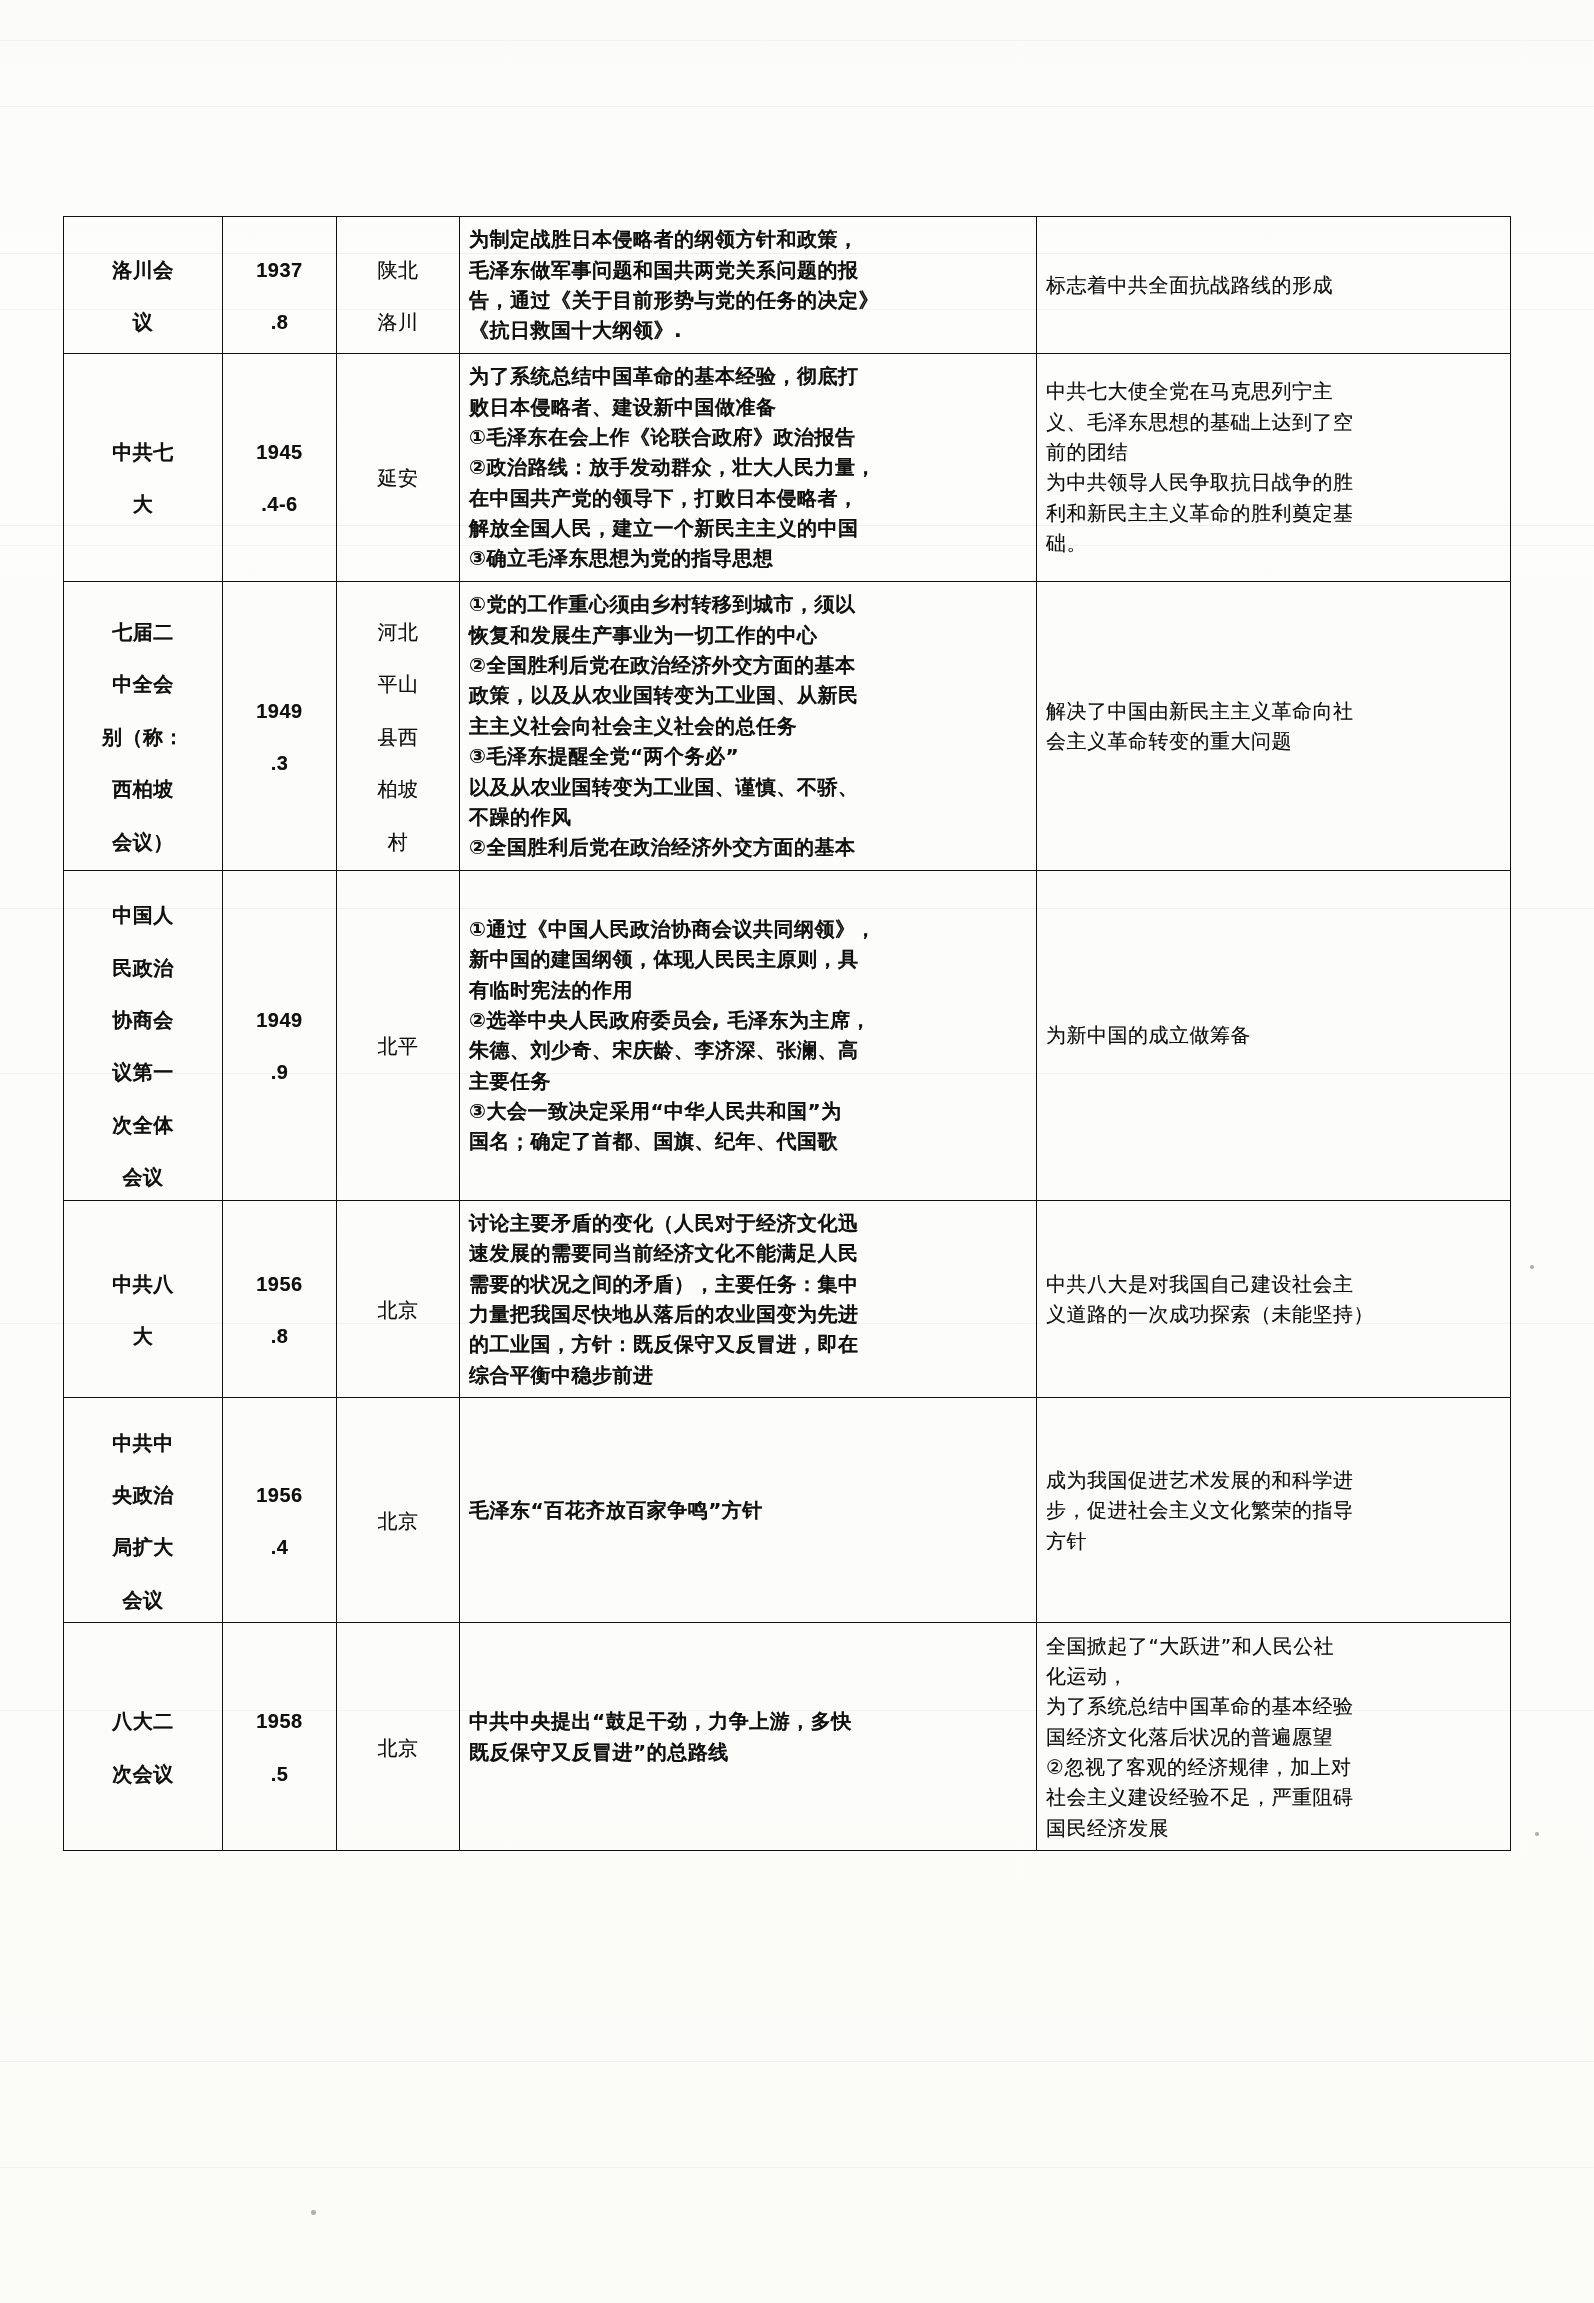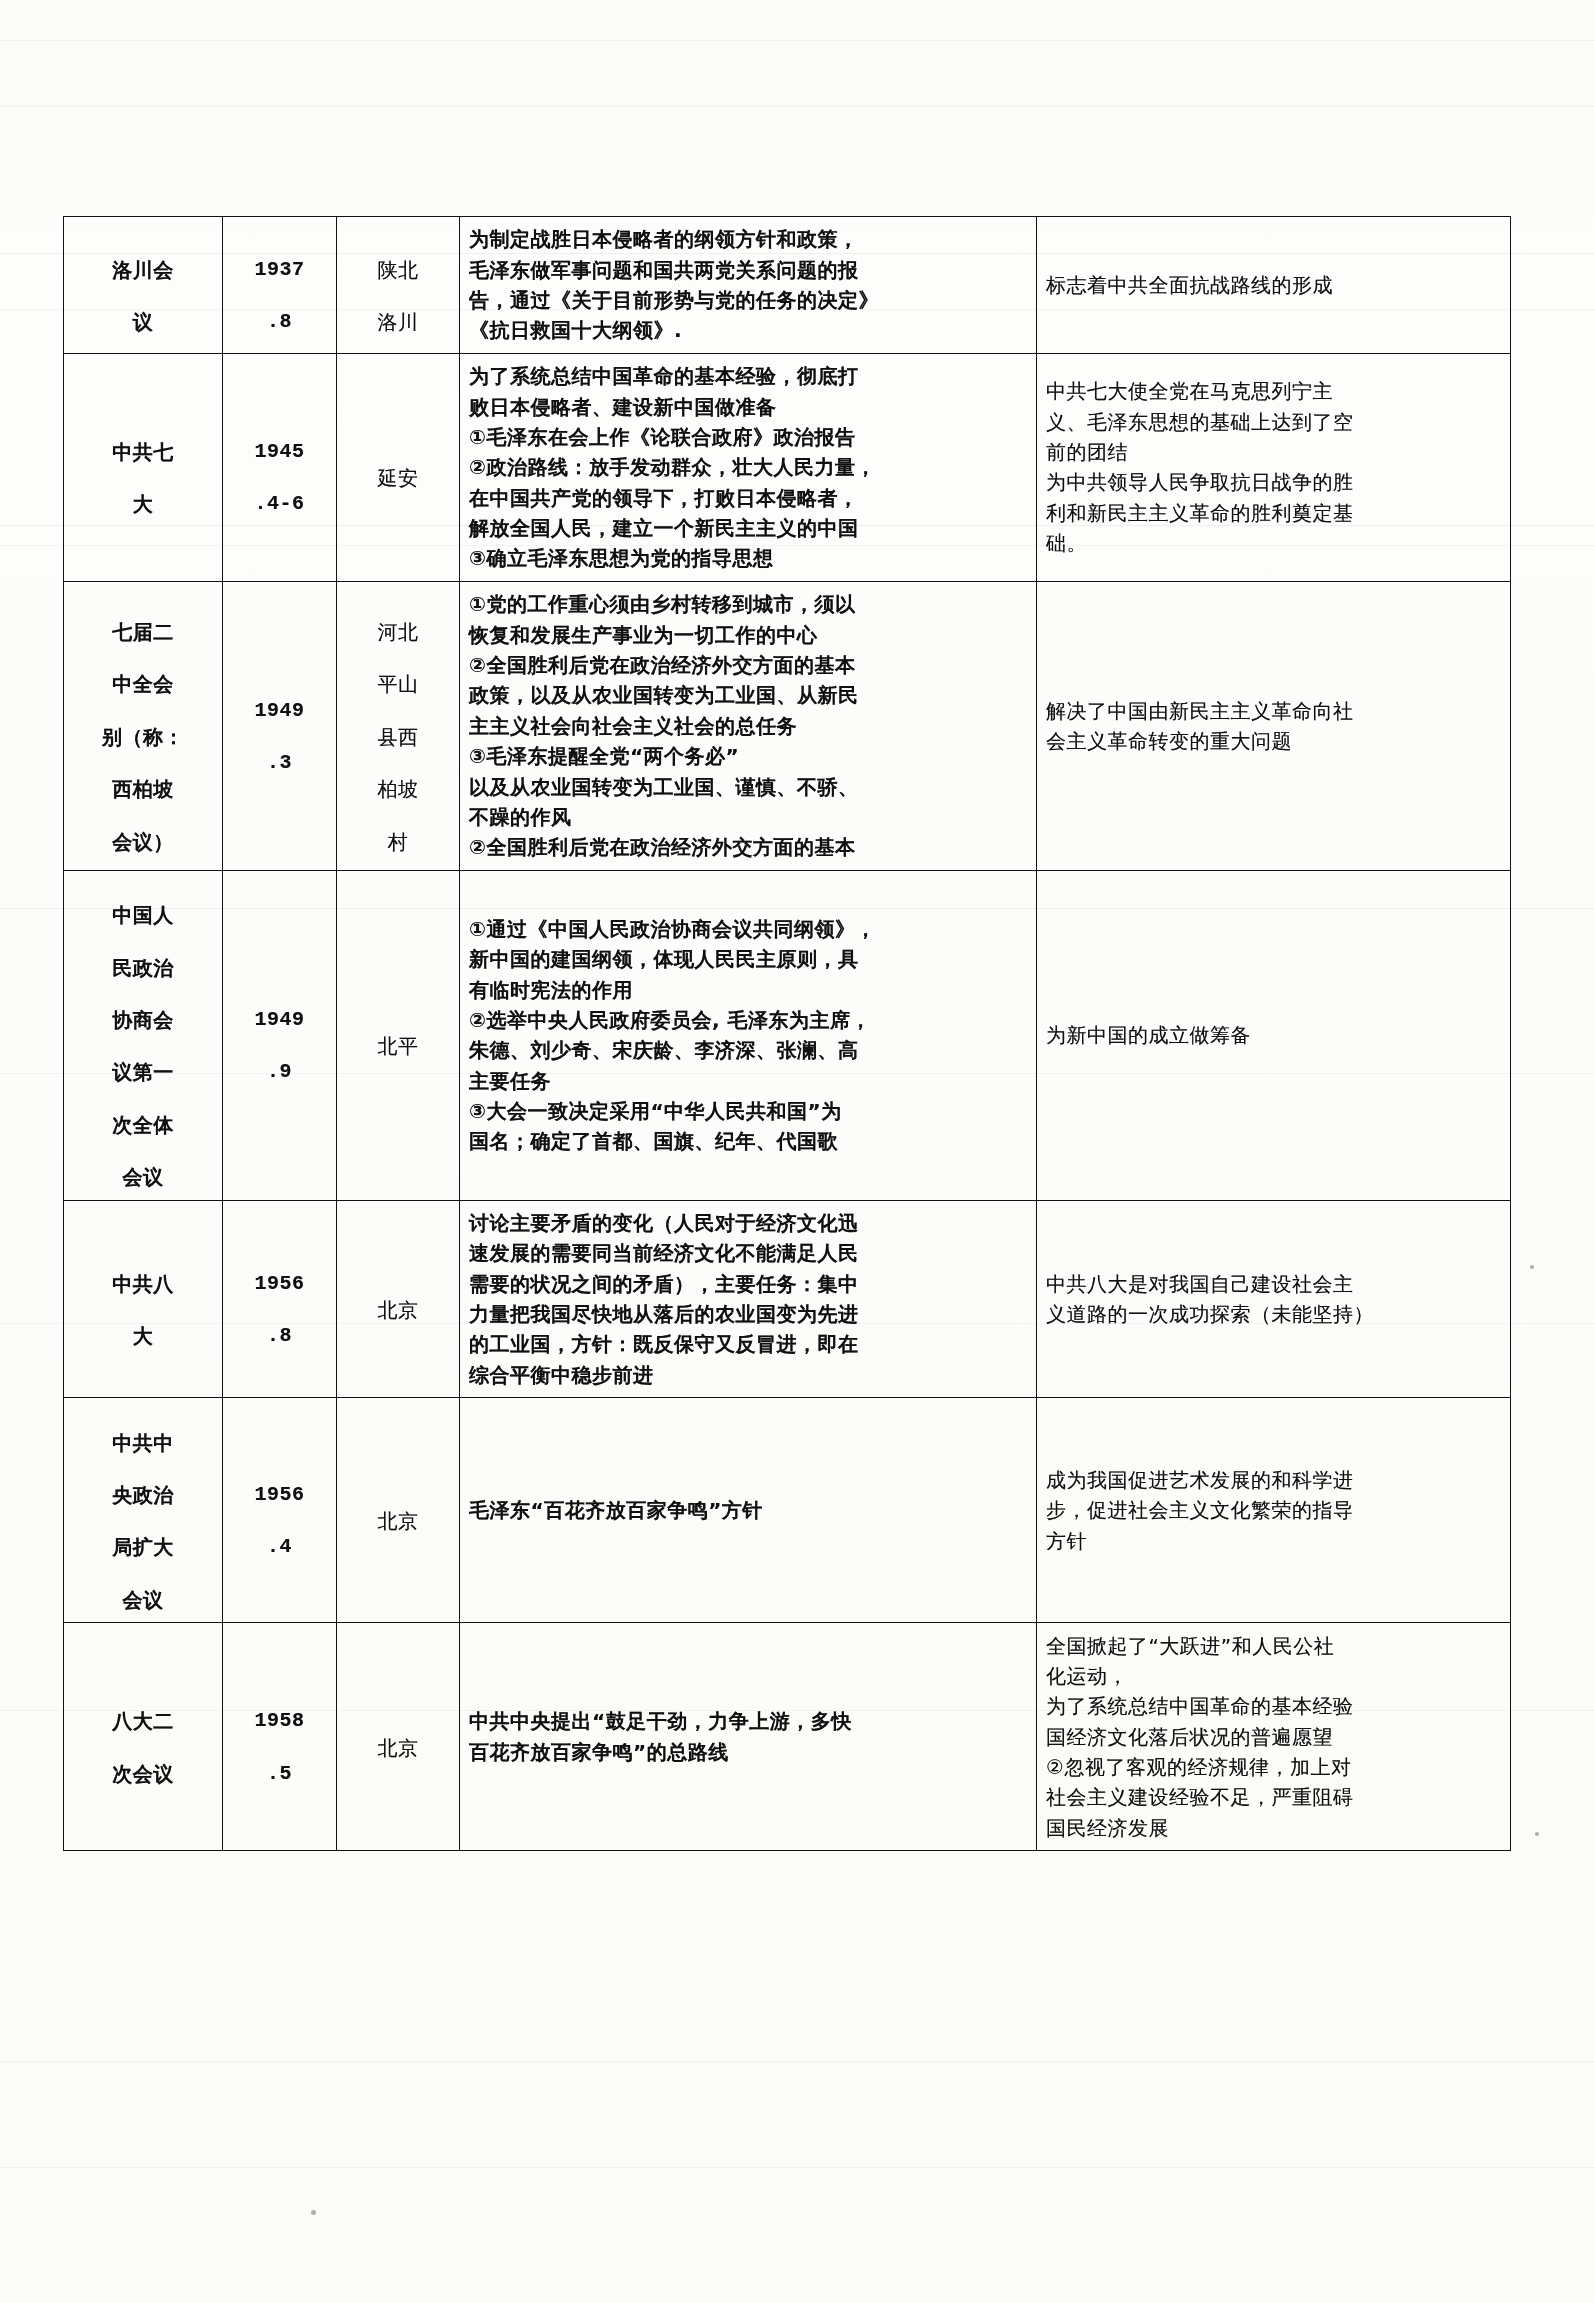--- a/index.html
+++ b/index.html
@@ -65,21 +65,21 @@
     width: 140px;
     text-align: center;
     font-weight: 700;
     padding: 7.2px 3.6px;
     letter-spacing: 1.8px;
   }
   td.c-time {
     width: 95px;
     text-align: center;
     font-weight: 700;
-    font-family: Liberation Mono, monospace;
+    font-family: Liberation Sans, sans-serif;
     letter-spacing: 0.5px;
   }
   td.c-place {
     width: 104px;
     text-align: center;
     font-weight: 400;
     padding: 7.2px 3.6px;
     letter-spacing: 0.9px;
   }
   td.c-content {
@@ -301,21 +301,21 @@
             </td>
             <td class="c-time">
               <span class="cellline">1958</span>
               <span class="cellline">.5</span>
             </td>
             <td class="c-place">
               <span class="cellline">北京</span>
             </td>
             <td class="c-content">
               <span class="cellline">中共中央提出“鼓足干劲，力争上游，多快</span>
-              <span class="cellline">百花齐放百家争鸣”的总路线</span>
+              <span class="cellline">既反保守又反冒进”的总路线</span>
             </td>
             <td class="c-signif">
               <span class="cellline">全国掀起了“大跃进”和人民公社</span>
               <span class="cellline">化运动，</span>
               <span class="cellline">为了系统总结中国革命的基本经验</span>
               <span class="cellline">国经济文化落后状况的普遍愿望</span>
               <span class="cellline">②忽视了客观的经济规律，加上对</span>
               <span class="cellline">社会主义建设经验不足，严重阻碍</span>
               <span class="cellline">国民经济发展</span>
             </td>

